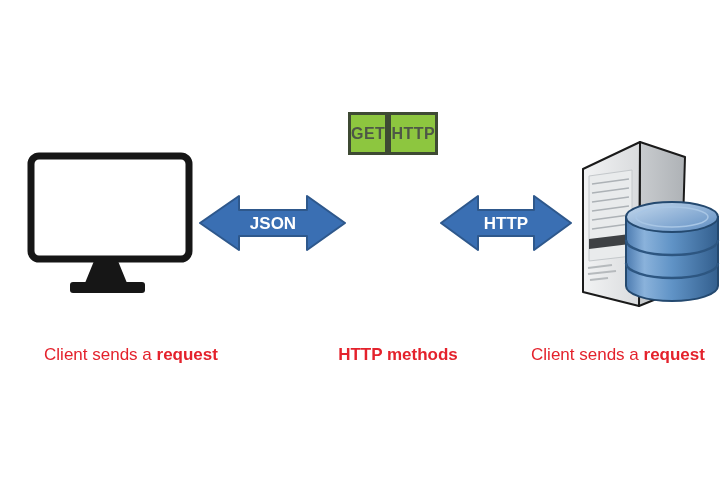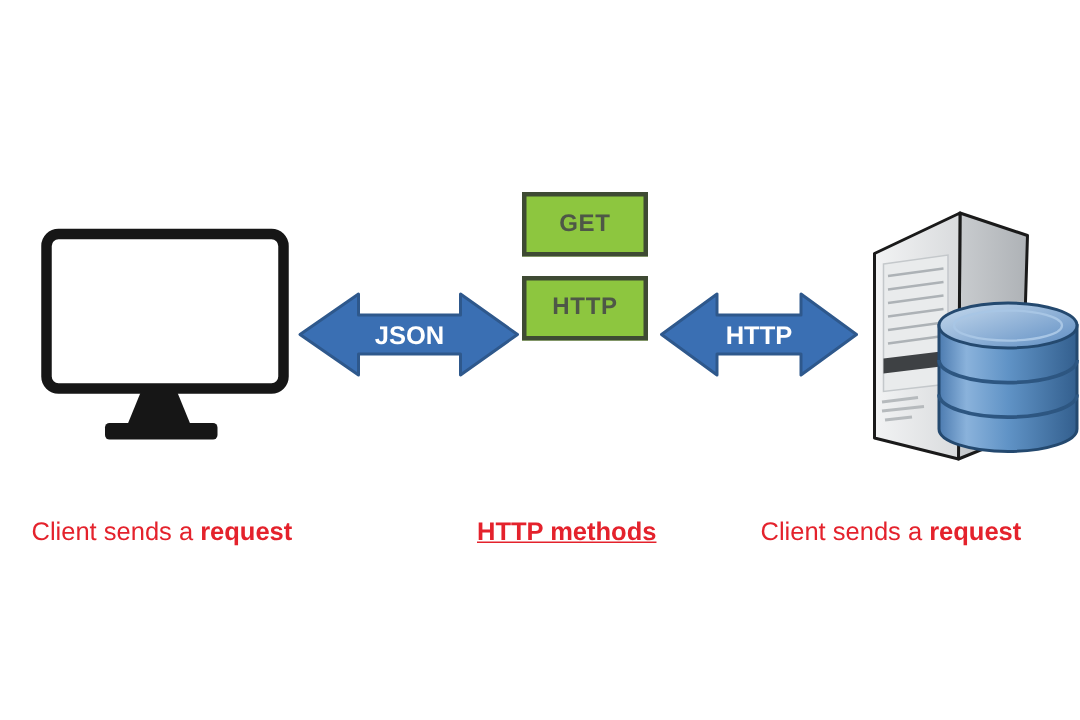--- a/index.html
+++ b/index.html
@@ -18,39 +18,39 @@
   .arrow-svg{top:194px;height:58px;}
   .arrow-json{left:198px;width:149px;}
   .arrow-http{left:439px;width:134px;}
   .arrow-shape{fill:var(--arrow_fill);stroke:var(--arrow_border);stroke-width:2;stroke-linejoin:round;}
   .arrow-text{
     fill:var(--arrow_label);font-family:"Liberation Sans",sans-serif;
     font-size:17px;font-weight:bold;text-anchor:middle;
   }
 
   
-  .methods{left:348px;top:128px;width:84px;display:flex;flex-direction:column;}
+  .methods{left:348px;top:112px;width:84px;display:flex;}
   .method{
     box-sizing:border-box;height:43px;margin-bottom:12.5px;
     background:var(--method_fill);border:3px solid var(--method_border);
     display:flex;align-items:center;justify-content:center;
     font-size:16px;font-weight:bold;letter-spacing:.5px;color:var(--method_text);
   }
 
   
   .server-svg{left:558px;top:128px;width:162px;height:192px;}
 
   
   .caption{
-    top:344px;height:22px;color:var(--caption_red);
+    top:344px;height:22px;text-align:center;color:var(--caption_red);
     font-size:17px;line-height:22px;white-space:nowrap;
   }
   .caption .bold,.caption.bold{font-weight:bold;}
   .caption-client{left:21px;width:220px;}
-  .caption-methods{left:318px;width:160px;text-decoration:underline;}
+  .caption-methods{left:318px;width:160px;}
   .caption-server{left:507px;width:222px;}
 </style>
 </head>
 <body>
 
 <div class="canvas">
 
   <svg class="abs monitor-svg" viewBox="0 0 180 150">
     <rect class="mon-screen" x="11" y="9" width="158" height="103" rx="8"></rect>
     <polygon class="mon-stand" points="74,114 98,114 107,136 65,136"></polygon>

